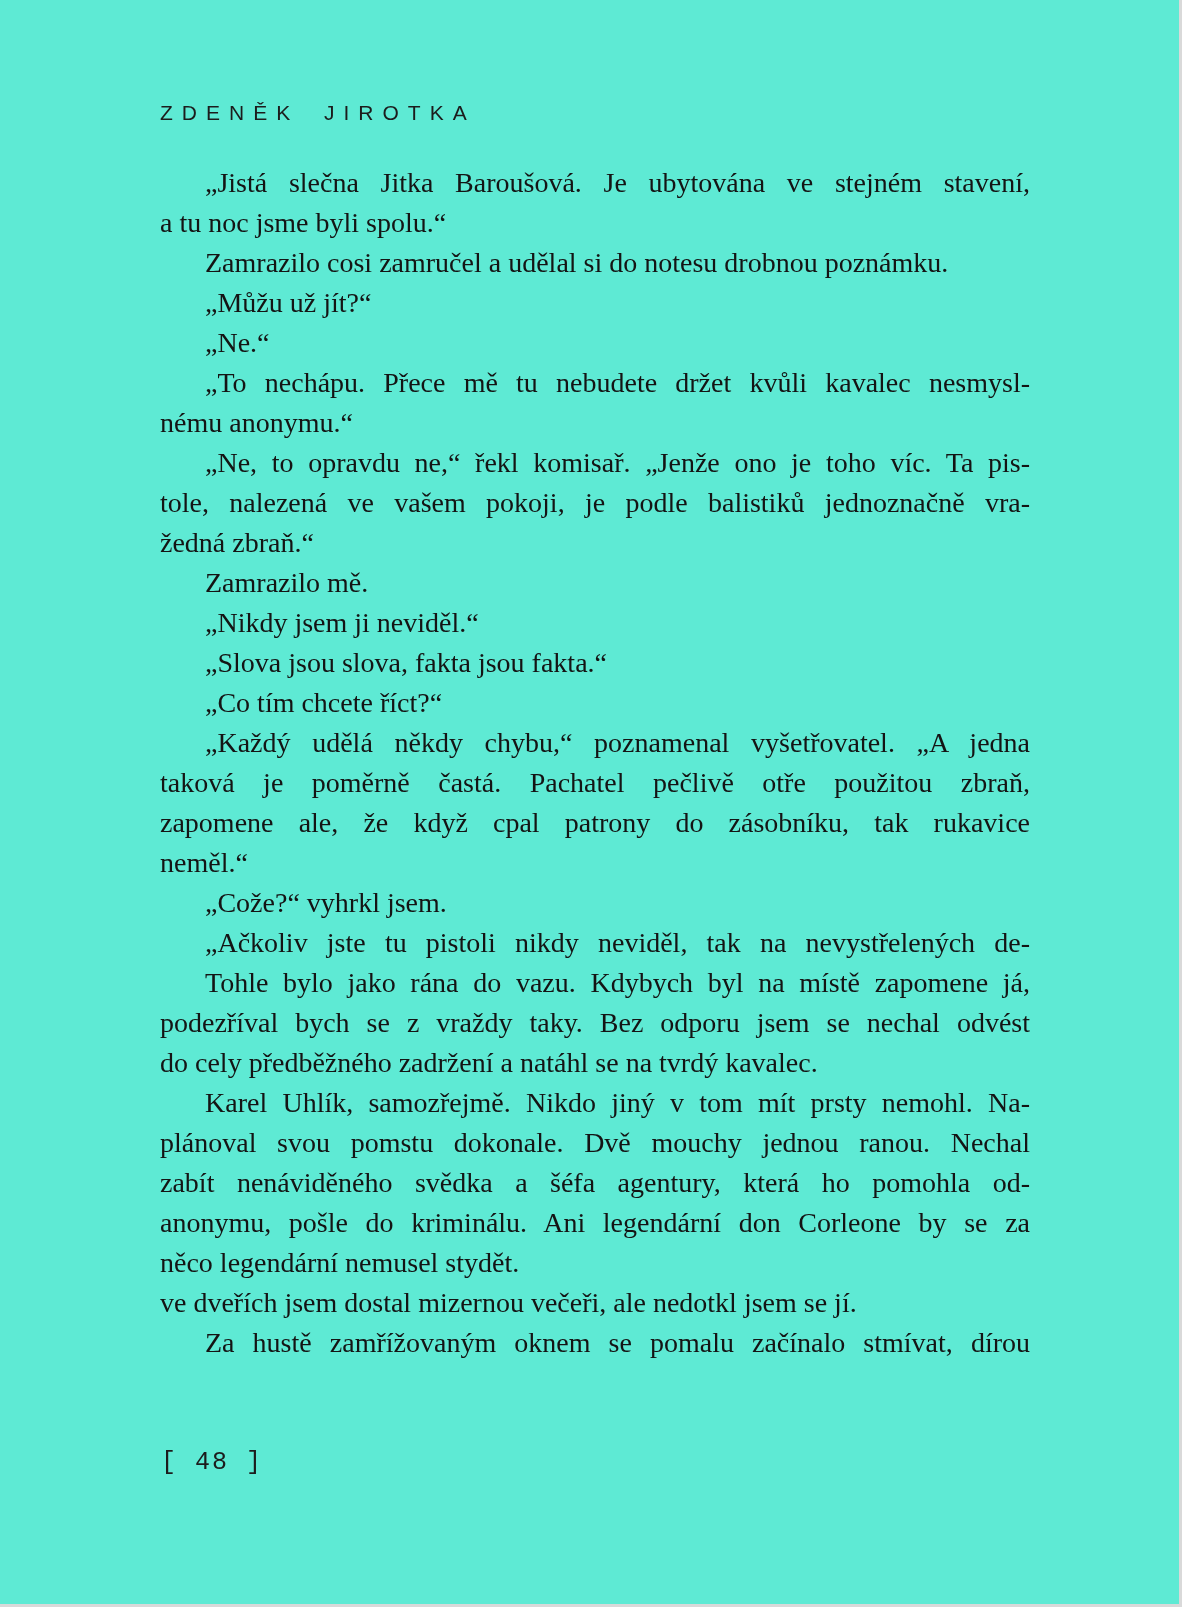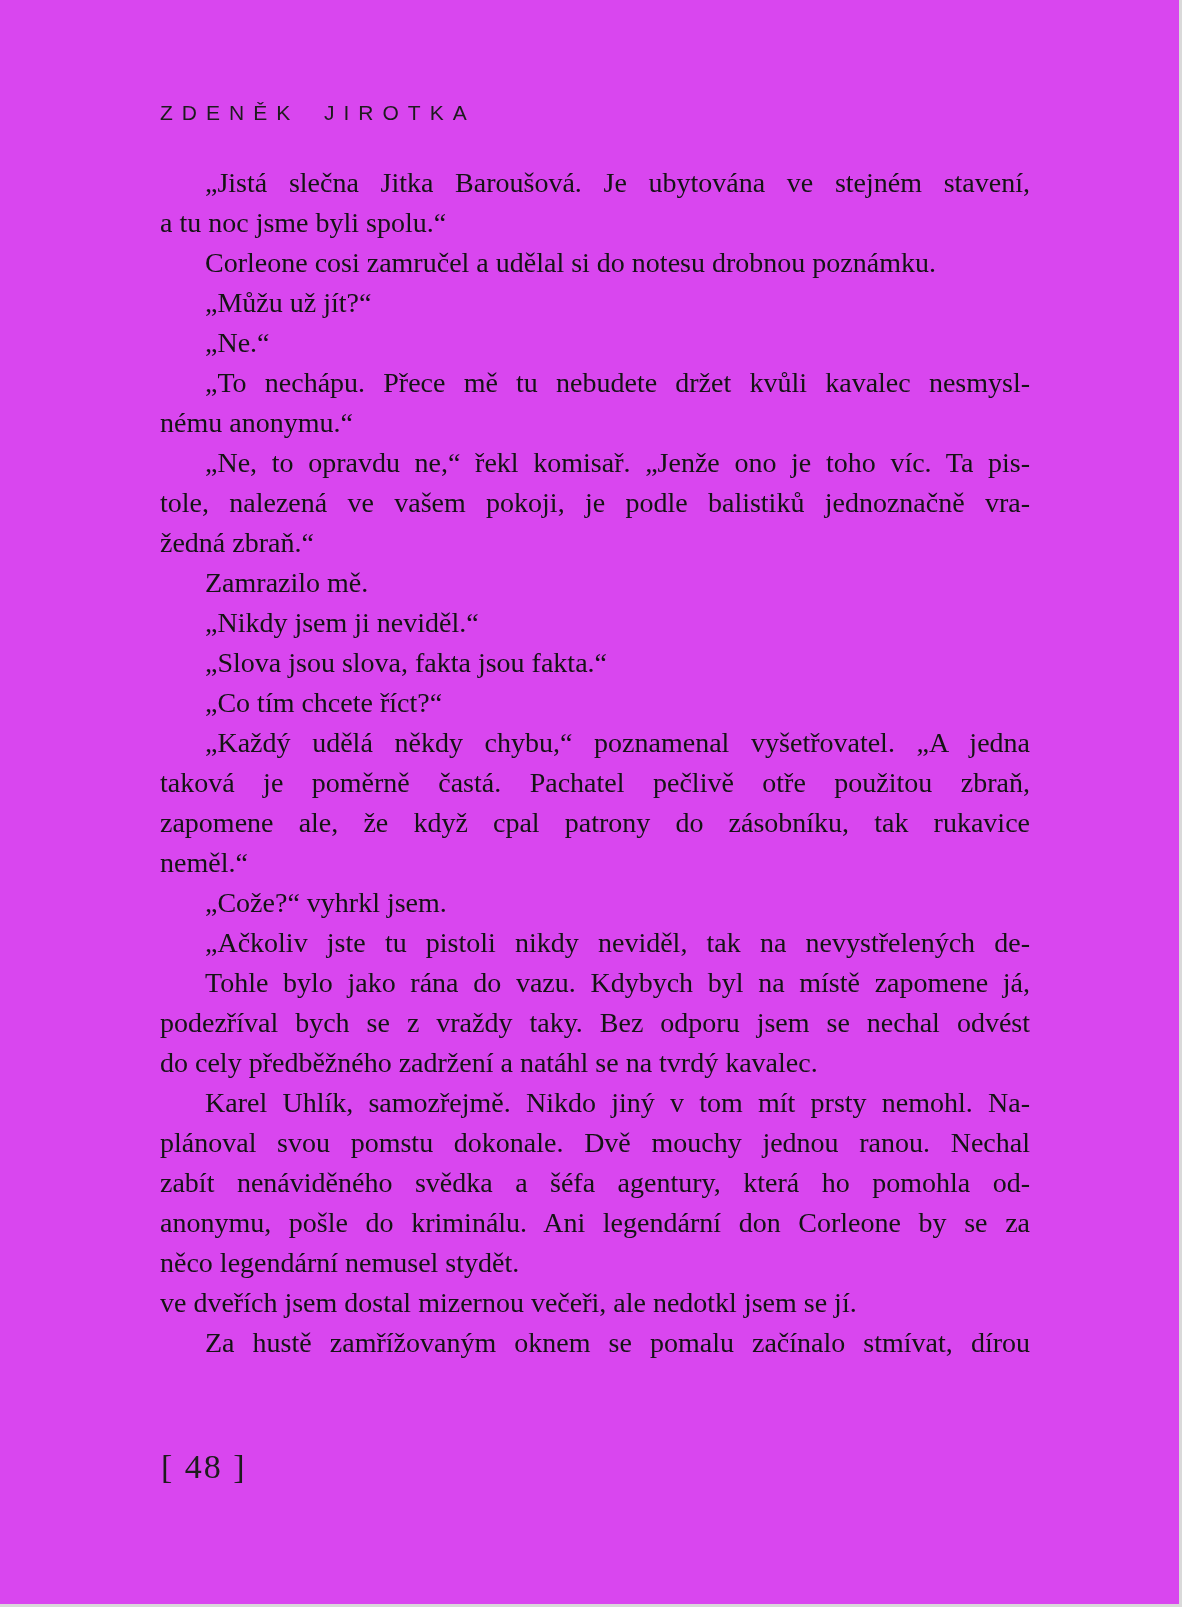--- a/index.html
+++ b/index.html
@@ -4,21 +4,21 @@
 <style>
   html, body {
     margin: 0;
     padding: 0;
     background: #e8e8e8;
   }
   .page {
     position: relative;
     width: 1182px;
     height: 1607px;
-    background: #d946ef;
+    background: #5eead4;
     overflow: hidden;
     color: #161616;
     box-shadow: inset -3px -3px 0 #d9d9d9;
   }
   .running-head {
     position: absolute;
     left: 160px;
     top: 101px;
     font-family: "Liberation Sans", sans-serif;
     font-weight: 400;
@@ -52,39 +52,39 @@
   .line.last {
     text-align-last: left;
   }
   .line.first {
     text-indent: 45px;
   }
   .folio {
     position: absolute;
     left: 161px;
     top: 1448px;
-    font-family: Liberation Serif, serif;
-    font-size: 34px;
+    font-family: Liberation Mono, monospace;
+    font-size: 25px;
     letter-spacing: 2px;
     color: #1c1c1c;
   }
 </style>
 </head>
 <body>
 
 <div class="page">
   <div class="running-head">ZDENĚK JIROTKA</div>
 
   <main class="text-block" id="text-block">
       <div class="paragraph">
         <div class="line first">„Jistá slečna Jitka Baroušová. Je ubytována ve stejném stavení,</div>
         <div class="line last">a tu noc jsme byli spolu.“</div>
       </div>
       <div class="paragraph">
-        <div class="line first last">Corleone cosi zamručel a udělal si do notesu drobnou poznámku.</div>
+        <div class="line first last">Zamrazilo cosi zamručel a udělal si do notesu drobnou poznámku.</div>
       </div>
       <div class="paragraph">
         <div class="line first last">„Můžu už jít?“</div>
       </div>
       <div class="paragraph">
         <div class="line first last">„Ne.“</div>
       </div>
       <div class="paragraph">
         <div class="line first">„To nechápu. Přece mě tu nebudete držet kvůli kavalec nesmysl-</div>
         <div class="line last">nému anonymu.“</div>

